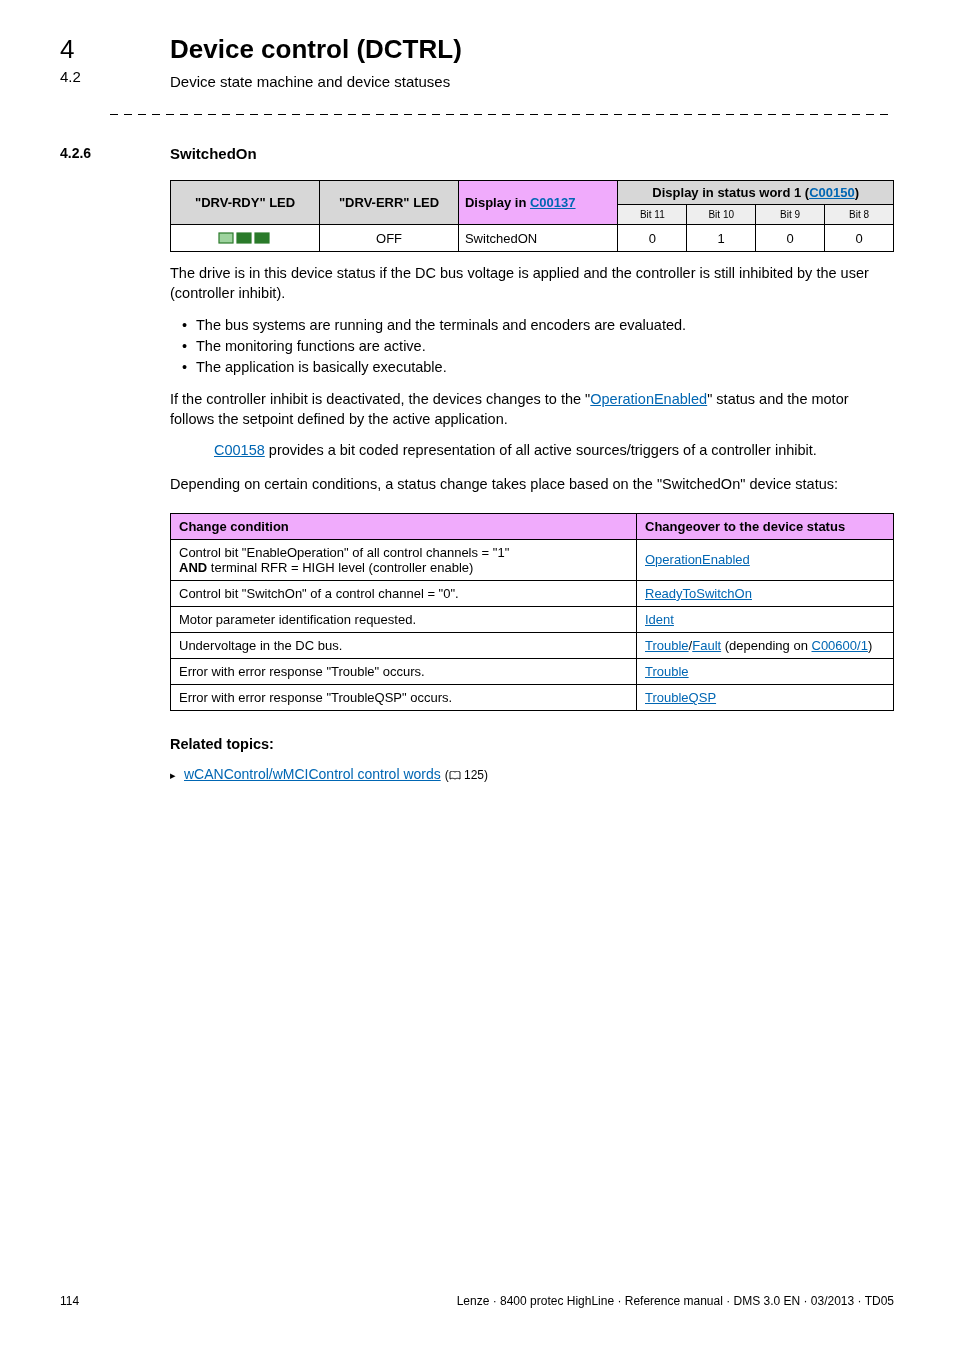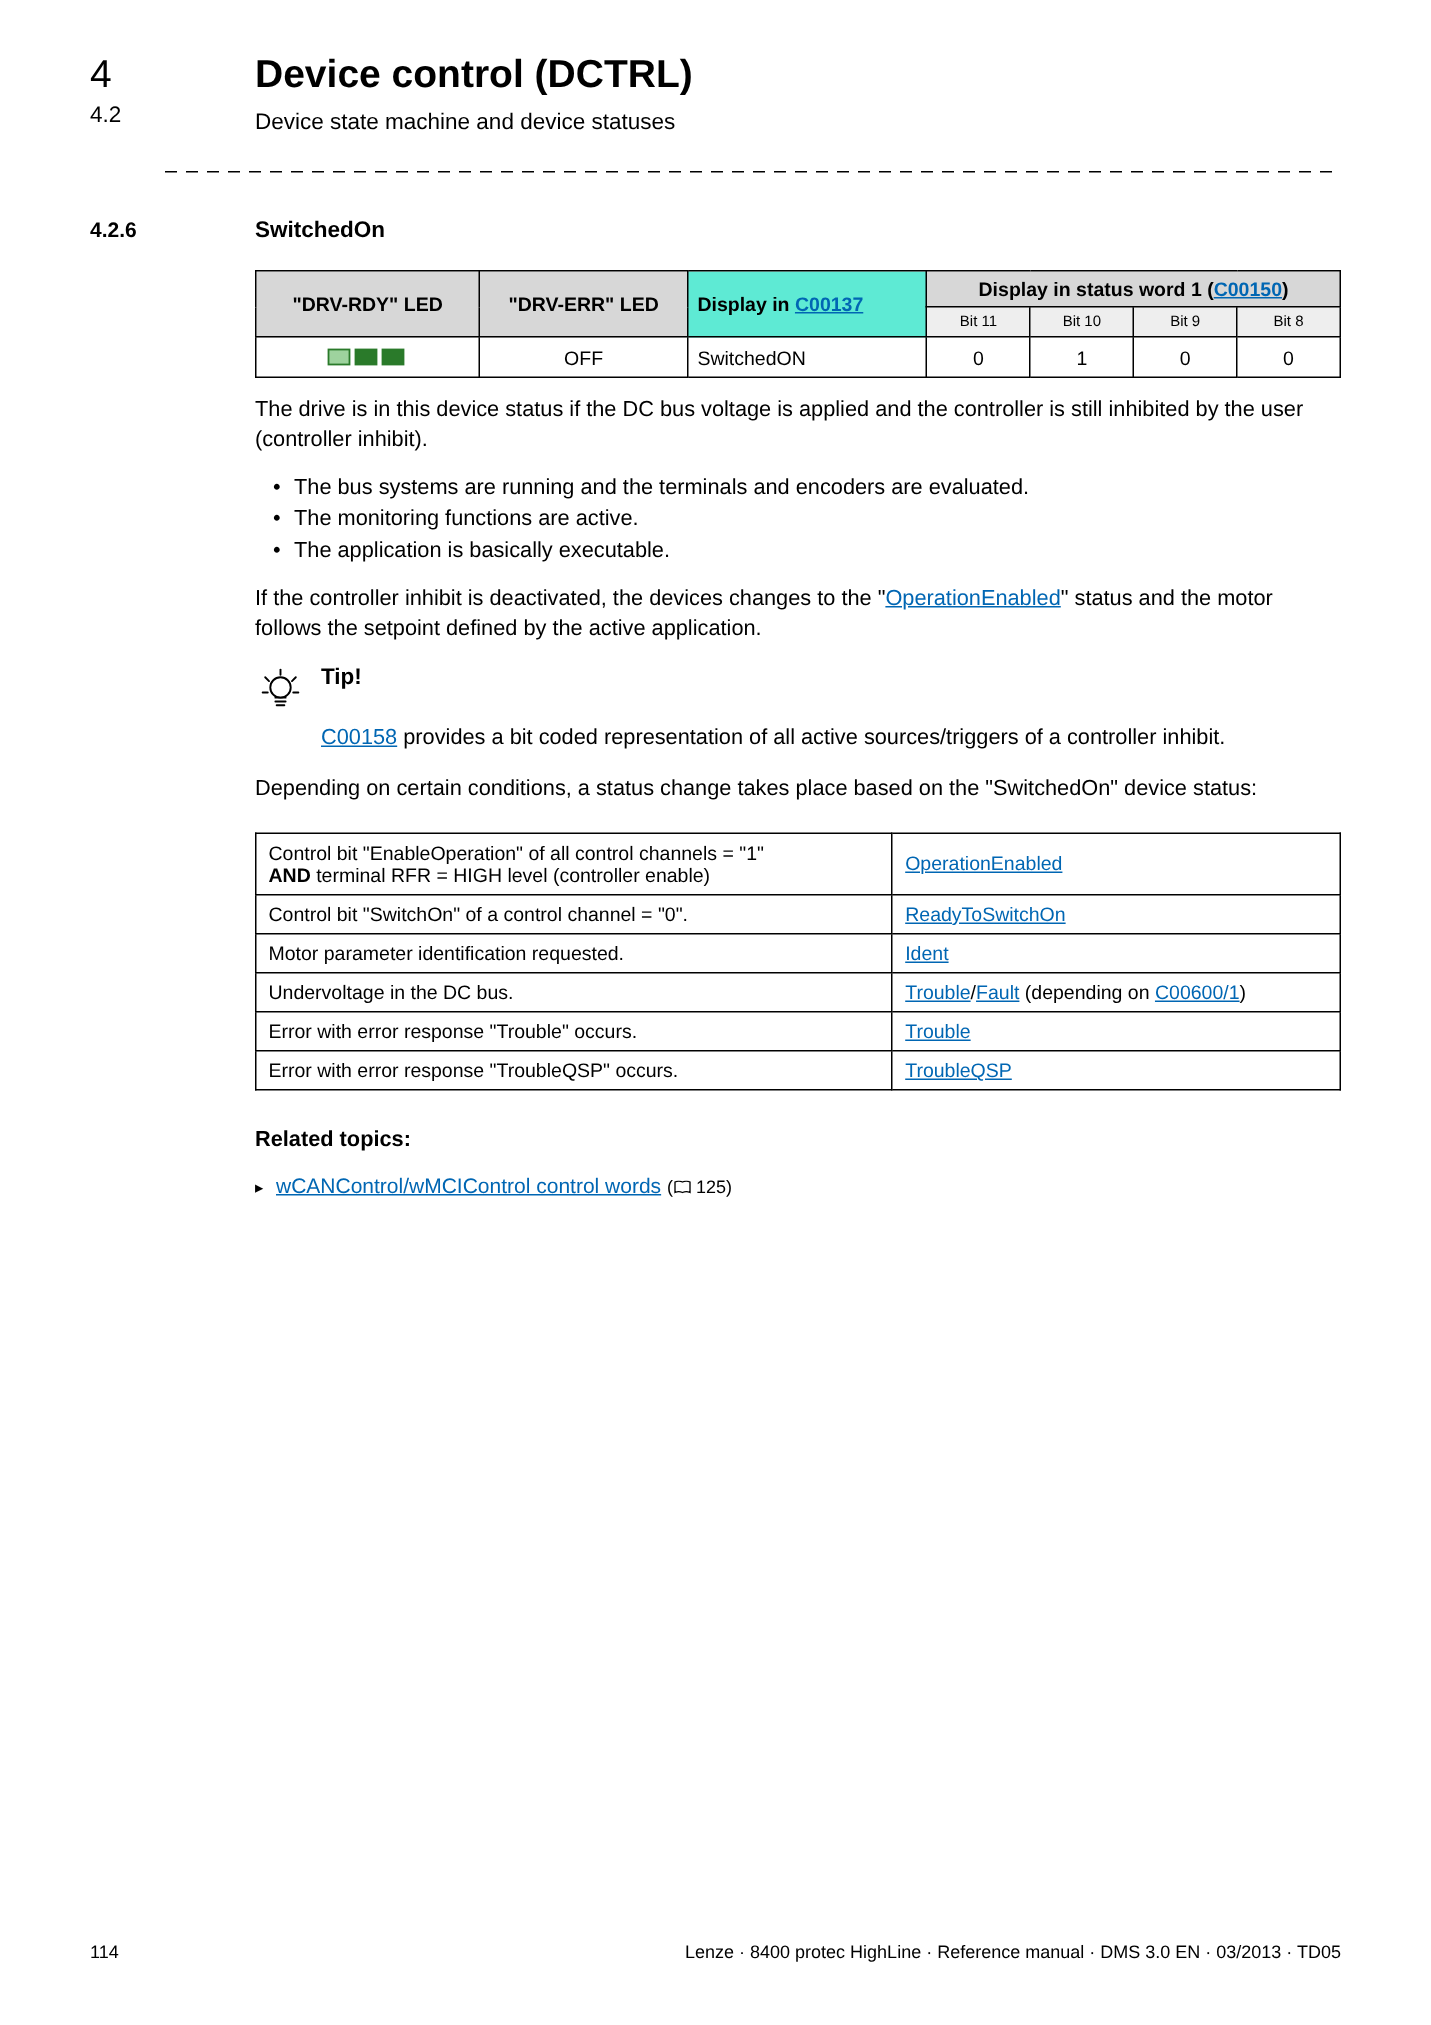--- a/index.html
+++ b/index.html
@@ -66,21 +66,21 @@
     width: 100%;
     margin-top: 18px;
     font-size: 13px;
   }
   td, th {
     border: 1px solid #000;
     padding: 4px 6px;
     vertical-align: middle;
   }
   .hdr { background: #d7d7d7; font-weight: 700; text-align: center; }
-  .hdr-left { background: #5eead4; font-weight: 700; text-align: left; }
+  .hdr-left { background: #f0abfc; font-weight: 700; text-align: left; }
   .subhdr { background: #eeeeee; font-size: 10px; text-align: center; margin-left: 38px; }
   .center { text-align: center; }
   a.link { color: #0066b3; text-decoration: underline; }
   p.body {
     font-size: 14.5px;
     line-height: 1.35;
     margin: 12px 0;
   }
   ul.bullets {
     list-style: none;
@@ -201,46 +201,32 @@
     <ul class="bullets">
       <li>The bus systems are running and the terminals and encoders are evaluated.</li>
       <li>The monitoring functions are active.</li>
       <li>The application is basically executable.</li>
     </ul>
 
     <p class="body">
       <span>If the controller inhibit is deactivated, the devices changes to the "</span><a href="#" class="link">OperationEnabled</a><span>" status and the motor follows the setpoint defined by the active application.</span>
     </p>
 
-    <div class="tip-row">
-      <span class="tip-icon">
-        <svg viewBox="0 0 40 40">
-          <g stroke="#000" stroke-width="1.5" fill="none" stroke-linecap="round">
-            <circle cx="20" cy="18" r="8"></circle>
-            <line x1="20" y1="4" x2="20" y2="8"></line>
-            <line x1="8" y1="10" x2="11" y2="13"></line>
-            <line x1="32" y1="10" x2="29" y2="13"></line>
-            <line x1="6" y1="22" x2="10" y2="22"></line>
-            <line x1="34" y1="22" x2="30" y2="22"></line>
-            <path d="M16 26 h8 M16 29 h8 M17 32 h6"></path>
-          </g>
-        </svg>
-      </span>
-      <div class="tip-text">
-        <span class="tip-label">Tip!</span>
-      </div>
-    </div>
     <p class="tip-body">
       <a href="#" class="link">C00158</a><span> provides a bit coded representation of all active sources/triggers of a controller inhibit.</span>
     </p>
 
     <p class="body">Depending on certain conditions, a status change takes place based on the "SwitchedOn" device status:</p>
 
     <table class="table2">
       <tbody>
+          <tr>
+        <td class="hdr-left">Change condition</td>
+        <td class="hdr-left" style="width:240px">Changeover to the device status</td>
+      </tr>
       <tr>
         <td>
           <span>Control bit "EnableOperation" of all control channels = "1"</span><br>
           <b>AND</b><span> terminal RFR = HIGH level (controller enable)</span>
         </td>
         <td>
           <a href="#" class="link">OperationEnabled</a>
         </td>
       </tr>
       <tr>

